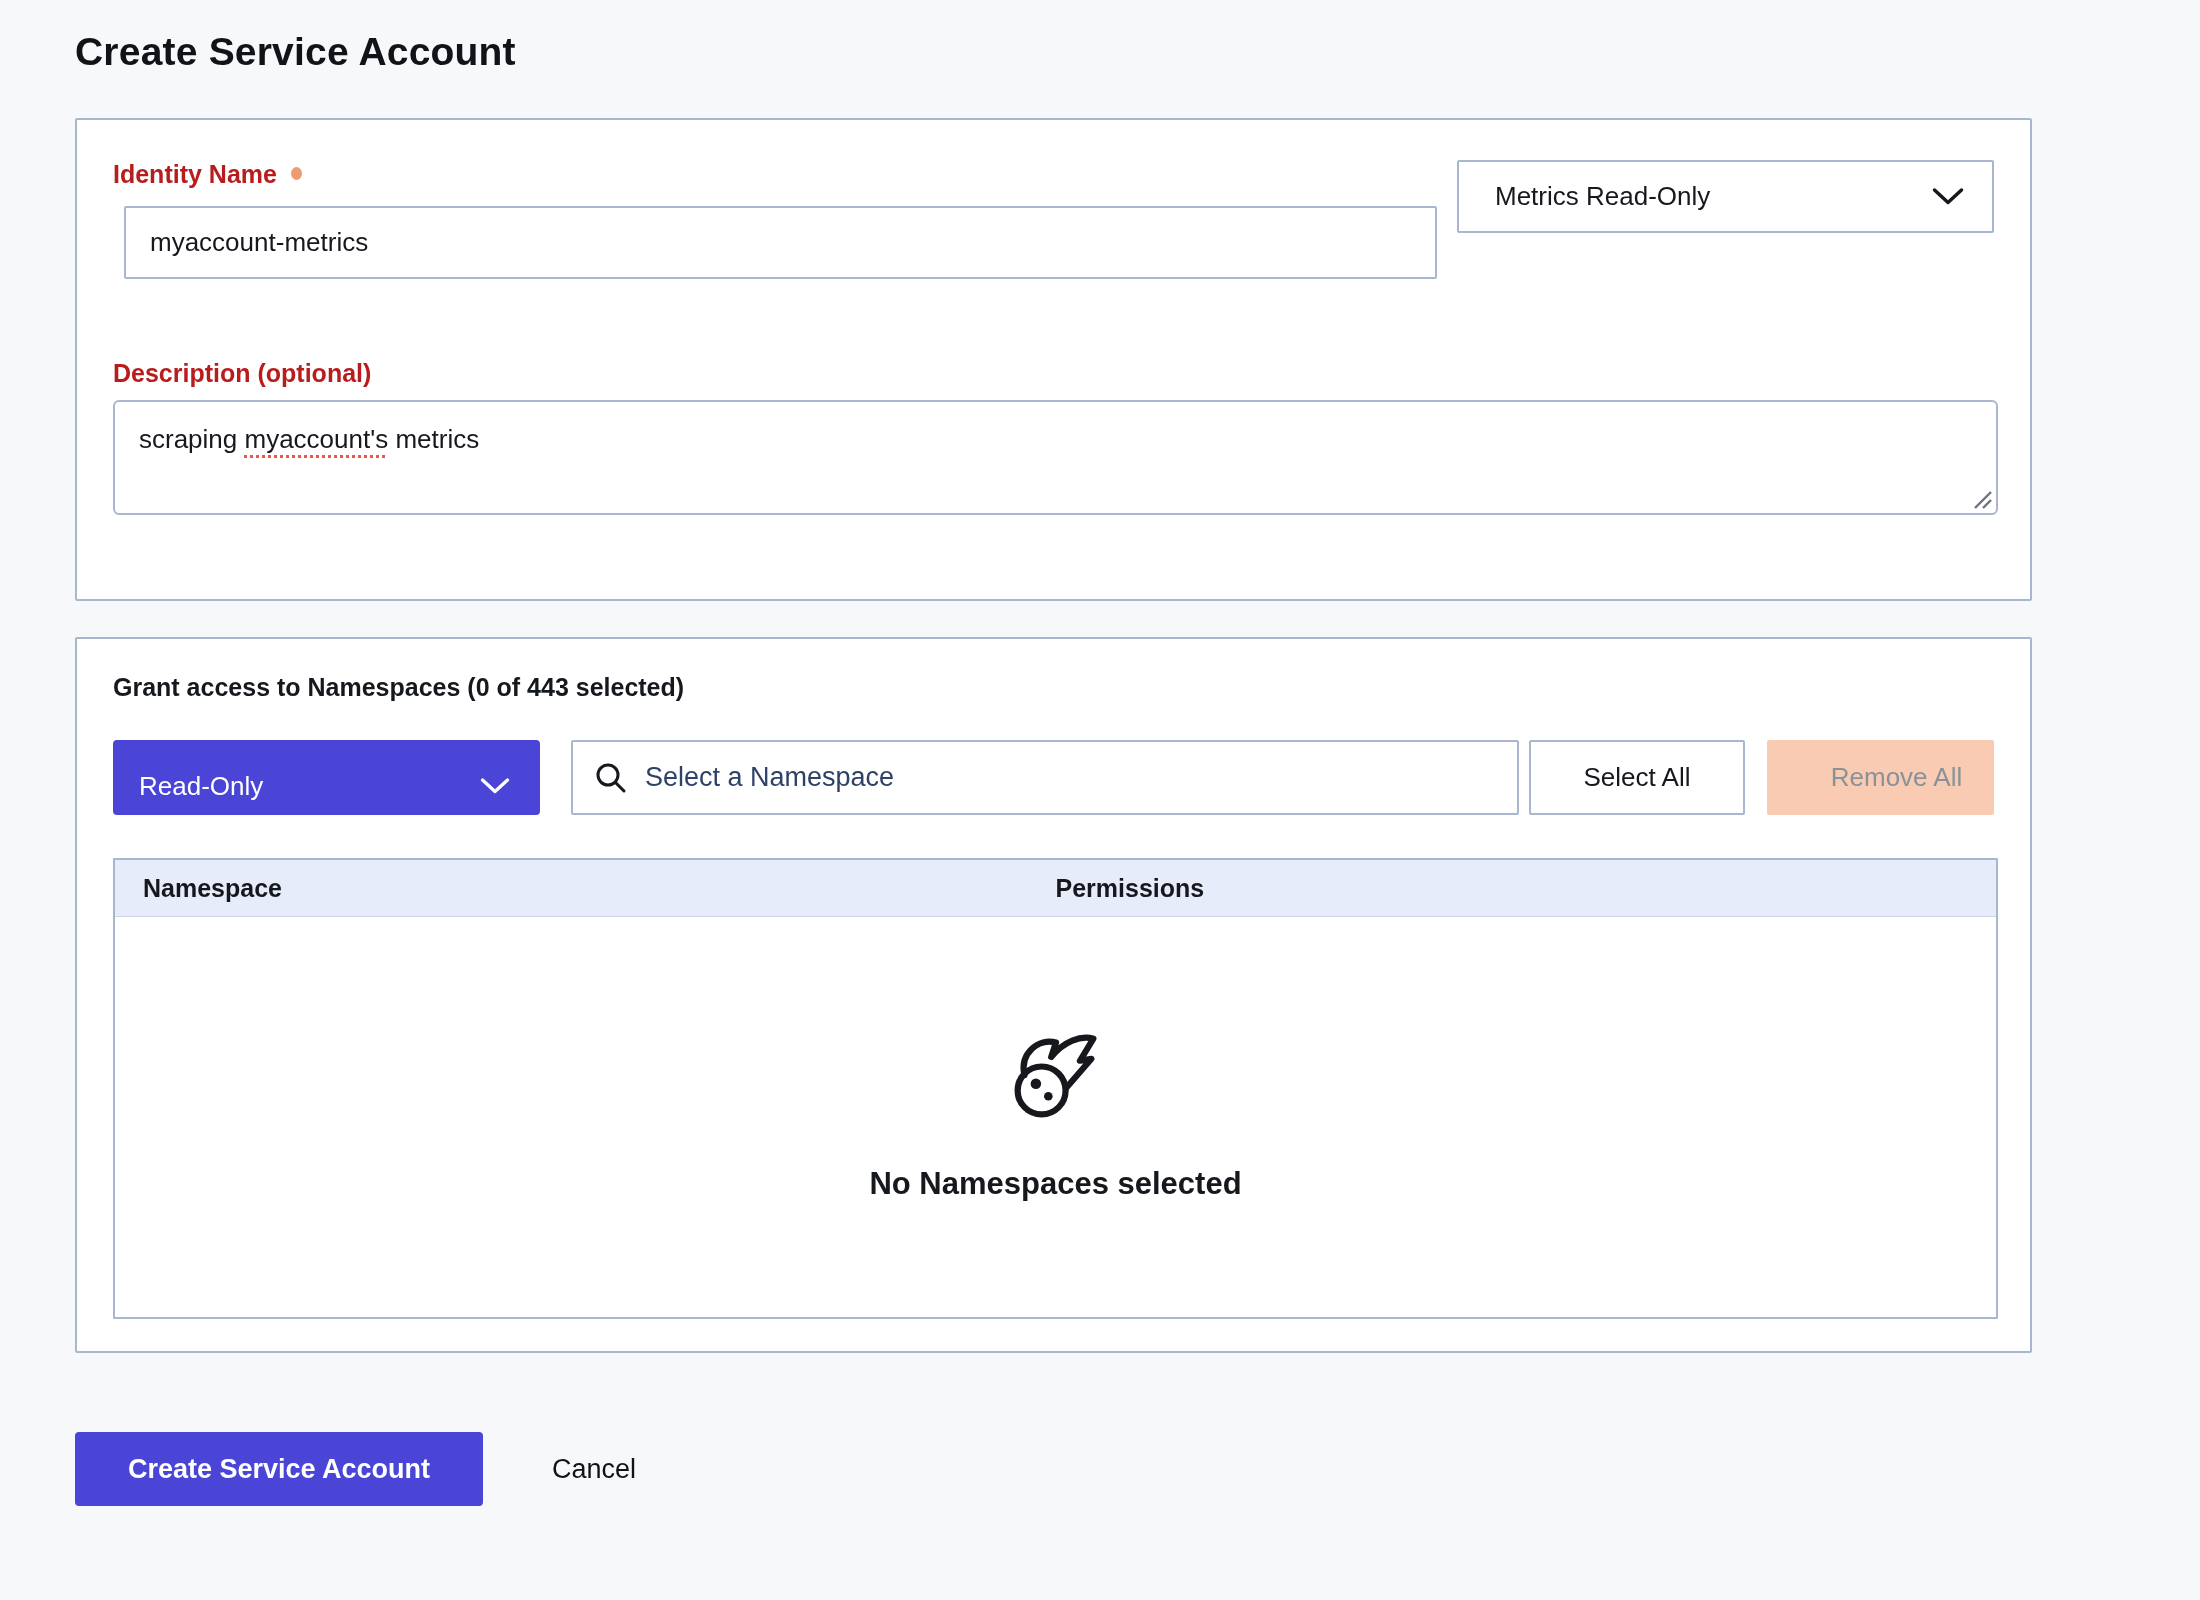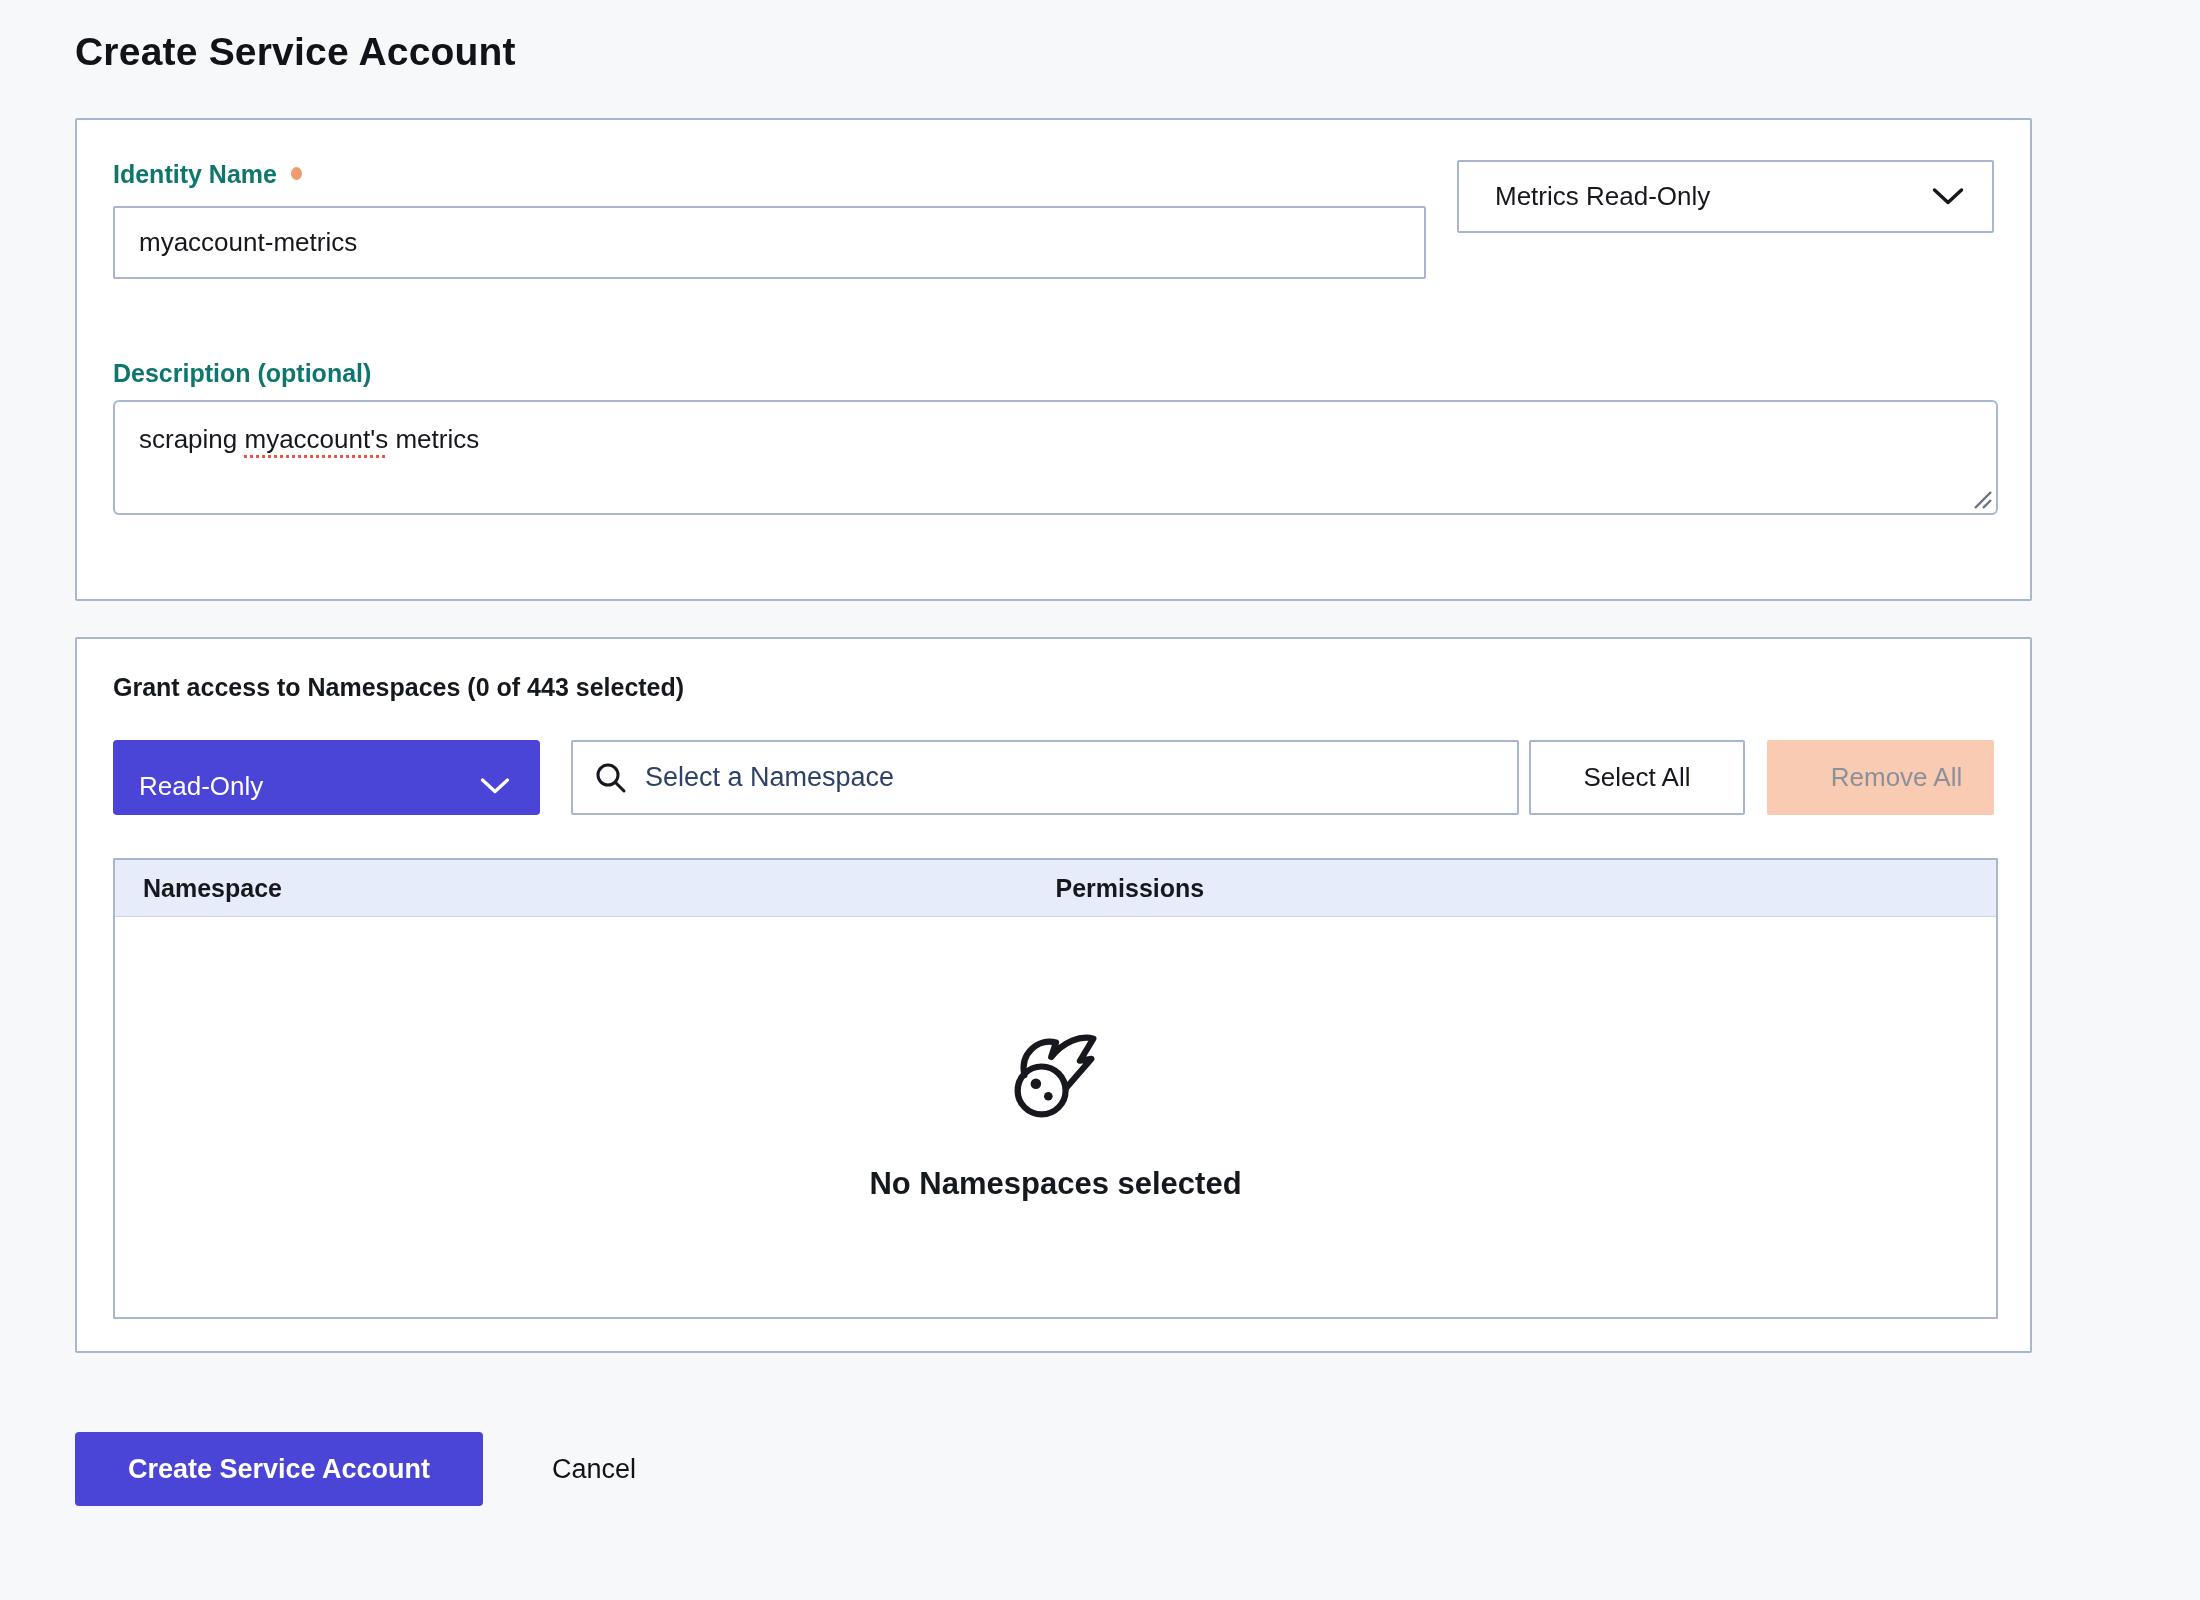--- a/index.html
+++ b/index.html
@@ -32,21 +32,21 @@
   .form-row { display: flex; gap: 31px; }
   .field-name { flex: 1; }
   .field-role { width: 537px; }
 
   .field-label {
     display: flex;
     align-items: center;
     gap: 14px;
     font-size: 25px;
     font-weight: 600;
-    color: #0f766e;
+    color: #b91c1c;
     margin-bottom: 17px;
   }
   .req-dot {
     width: 11px; height: 13px;
     border-radius: 50%;
     background: #f09b6e;
     display: inline-block;
     margin-top: -2px;
   }
 
@@ -54,20 +54,21 @@
     width: 100%;
     height: 73px;
     border: 2px solid #a9b6cf;
     border-radius: 2px;
     background: #fff;
     font-family: inherit;
     font-size: 26px;
     color: #16181d;
     padding: 0 24px;
     outline: none;
+    margin-left: 11px;
   }
 
   .select-box {
     width: 100%;
     height: 73px;
     border: 2px solid #a9b6cf;
     border-radius: 2px;
     background: #fff;
     display: flex;
     align-items: center;

